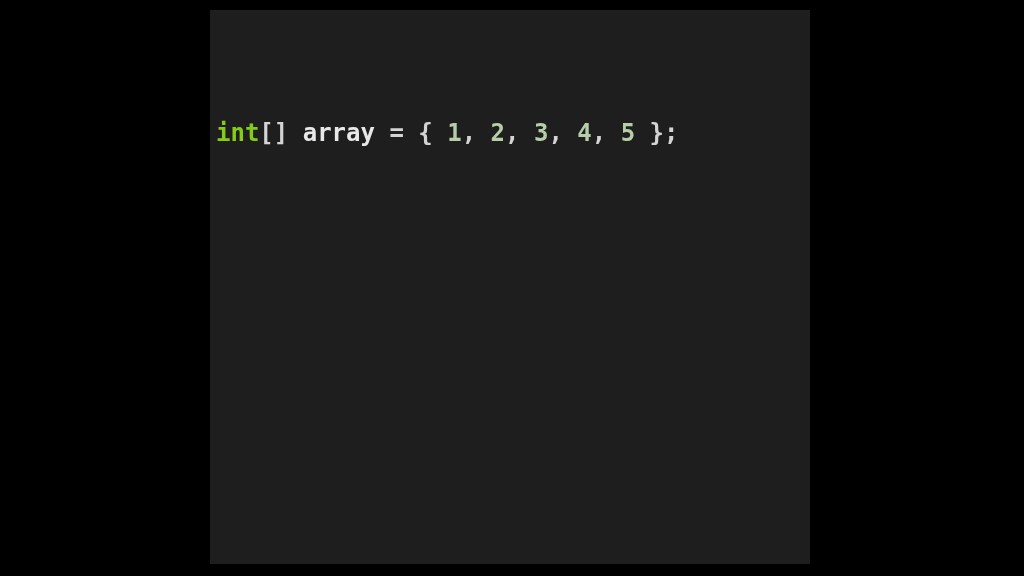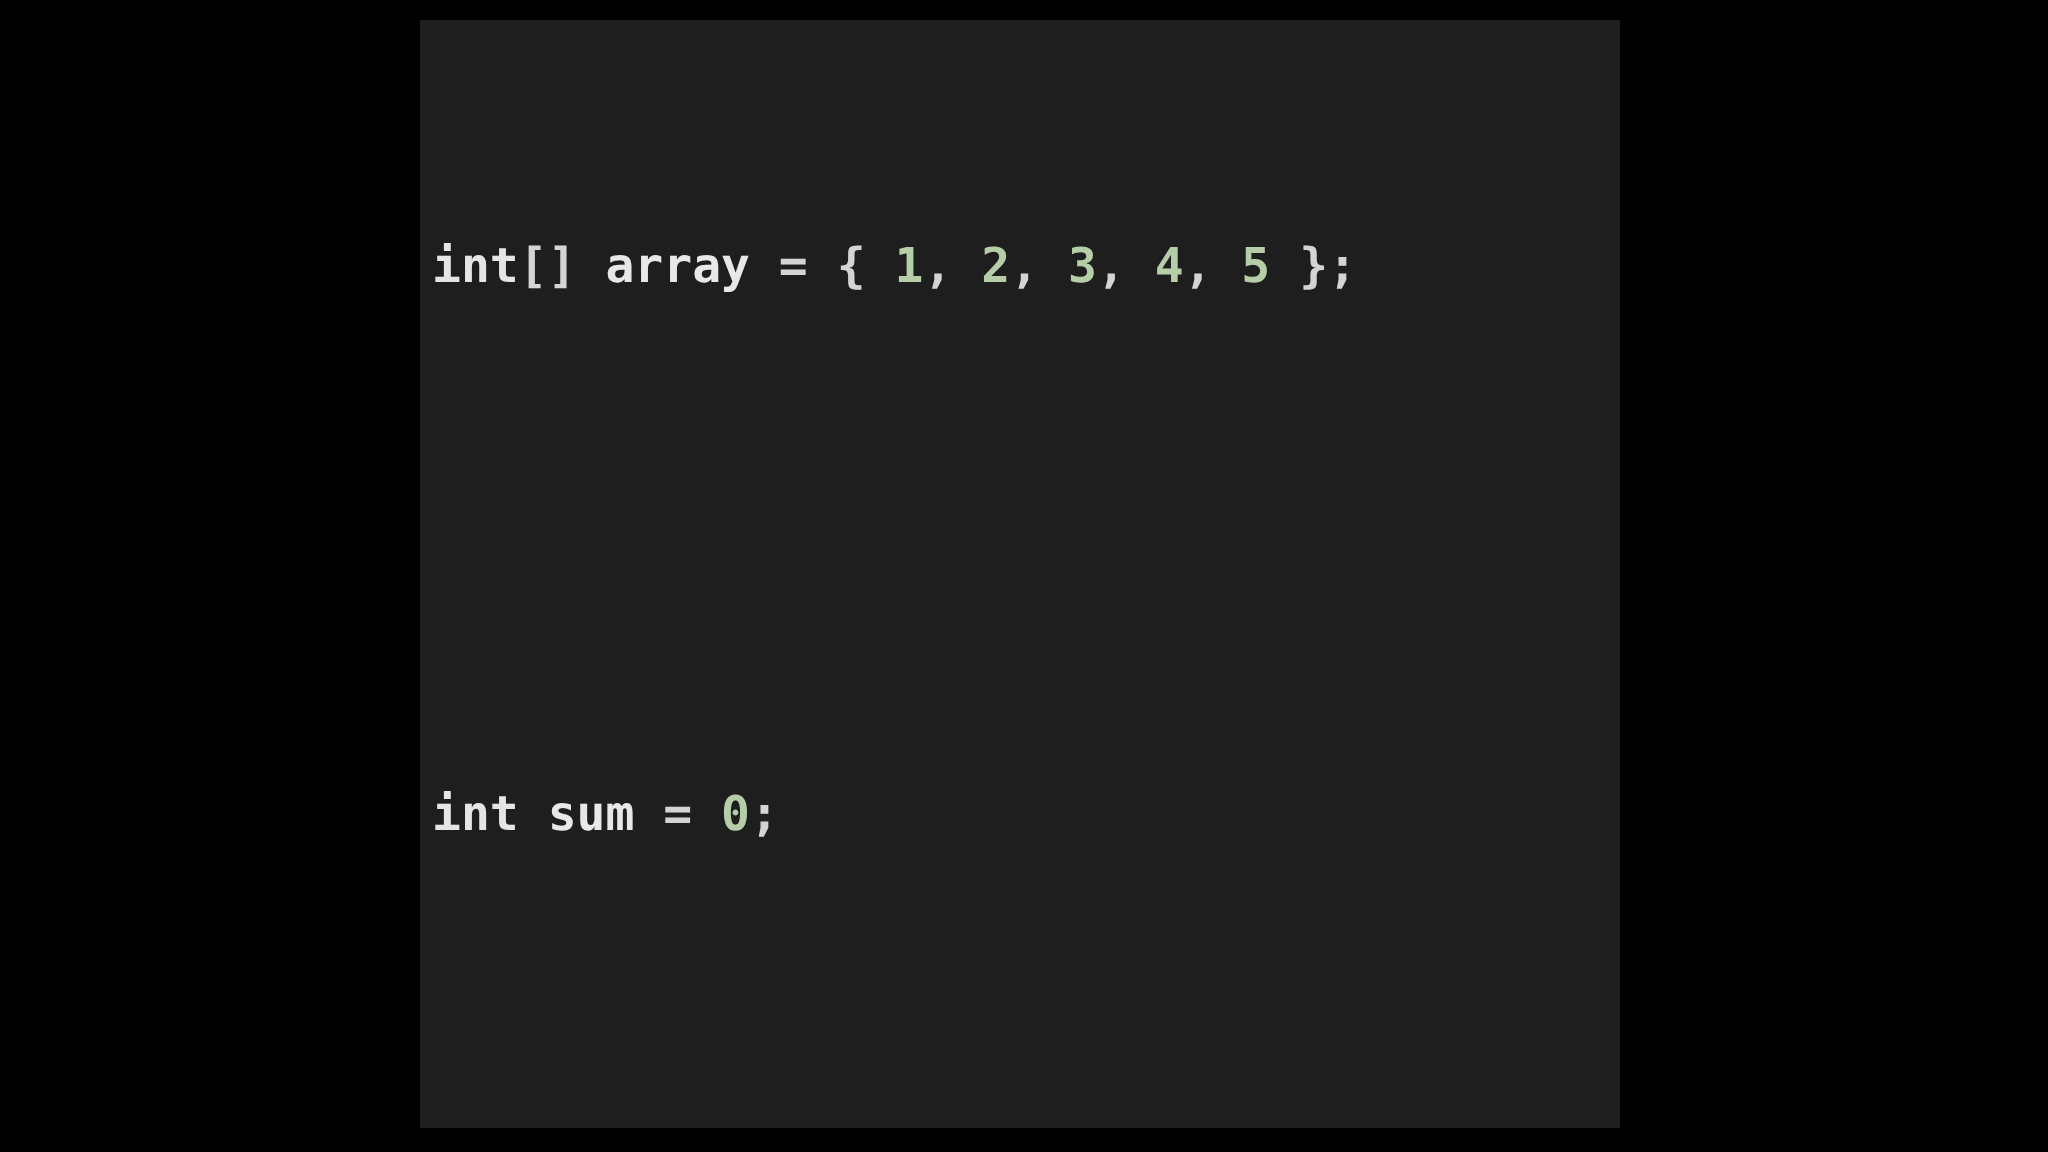--- a/index.html
+++ b/index.html
@@ -21,34 +21,33 @@
   }
   .code {
     padding: 10px 4px 0 6px;
     font-size: 24px;
     line-height: 1.9;
     white-space: pre;
     letter-spacing: 0;
     font-weight: 600;
   }
   .line { position: relative; display:block; height:1.9em; }
-  .keyword        { color:#e5e5e5; }     
+  .keyword        { color:#84cc16; }     
   .num            { color:#b5cea8; }     
   .identWhite     { color:#e8e8e8;margin-top:48px; }
   .punct          { color:#d4d4d4; }
   .op             { color:#d4d4d4; }
 </style>
 </head>
 <body>
 
 <div class="editor">
   <div class="code">
     <span class="line"><span class="keyword">int</span><span class="punct">[]</span><span> </span><span class="identWhite">array</span><span class="op"> = </span><span class="punct">{ </span><span class="num">1</span><span class="punct">, </span><span class="num">2</span><span class="punct">, </span><span class="num">3</span><span class="punct">, </span><span class="num">4</span><span class="punct">, </span><span class="num">5</span><span class="punct"> };</span></span>
     <span class="line"> </span>
-    <span class="line"><span class="keyword">int</span><span> </span><span class="identWhite">sum</span><span class="op"> = </span><span class="num">0</span><span class="punct">;</span></span>
     <span class="line"> </span>
     
     
     
     
     
     
   </div>
 </div>
 

